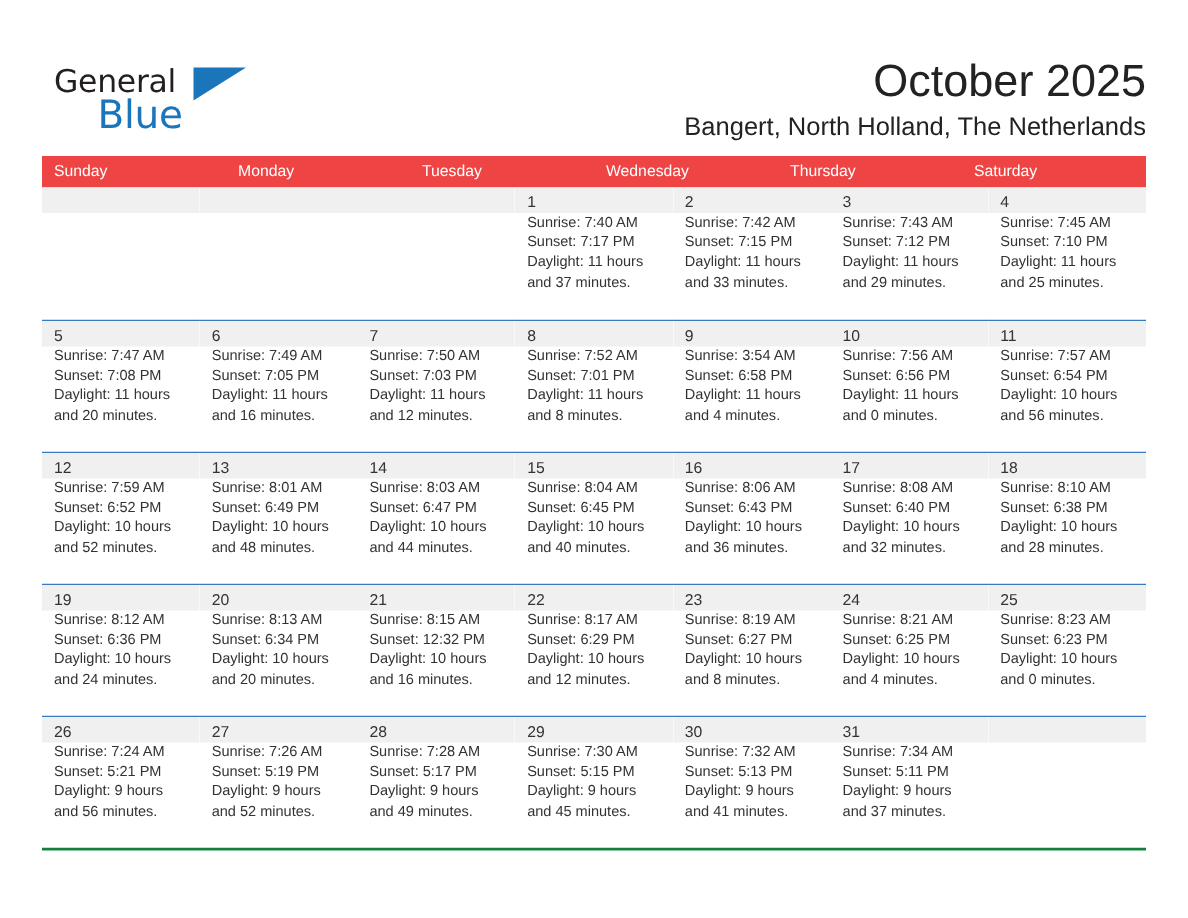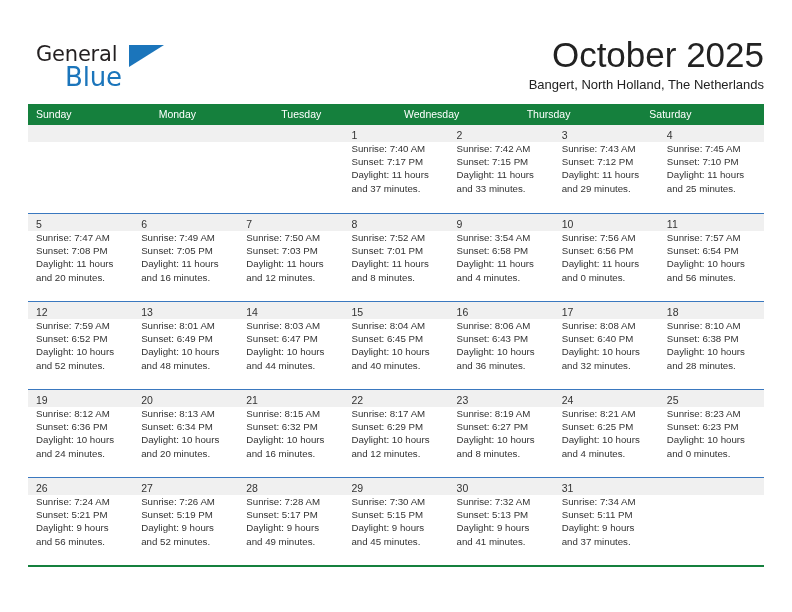--- a/index.html
+++ b/index.html
@@ -67,45 +67,45 @@
     border-bottom: 22px solid transparent;
   }
 
   .title-block {
     position: absolute;
     right: 0px;
     top: 0px;
     text-align: right;
   }
   .cal-title {
-    font-size: 35px;
+    font-size: 30px;
     color: #222222;
     font-weight: 400;
     line-height: 34px;
     white-space: nowrap;
   }
   .cal-subtitle {
-    font-size: 13px;
+    font-size: 17px;
     color: #222222;
     font-weight: 400;
     line-height: 22px;
     margin-top: 2px;
     white-space: nowrap;
   }
 
   
   .calendar {
     position: absolute;
     left: 28px;
     top: 104px;
     width: 736px;
   }
   .weekday-row {
     display: flex;
-    background: #15803d;
+    background: #ef4444;
     height: 21px;
   }
   .weekday {
     flex: 1 1 0;
     color: #ffffff;
     font-size: 10.5px;
     line-height: 21px;
     padding-left: 8px;
     white-space: nowrap;
     overflow: hidden;
@@ -373,21 +373,21 @@
               <div class="day-line">Sunrise: 8:13 AM</div>
               <div class="day-line">Sunset: 6:34 PM</div>
               <div class="day-line">Daylight: 10 hours</div>
               <div class="day-line">and 20 minutes.</div>
             </div>
           </div>
           <div class="day-cell">
             <div class="day-number-band"><span class="day-number">21</span></div>
             <div class="day-body">
               <div class="day-line">Sunrise: 8:15 AM</div>
-              <div class="day-line">Sunset: 6:32 PM</div>
+              <div class="day-line">Sunset: 12:32 PM</div>
               <div class="day-line">Daylight: 10 hours</div>
               <div class="day-line">and 16 minutes.</div>
             </div>
           </div>
           <div class="day-cell">
             <div class="day-number-band"><span class="day-number">22</span></div>
             <div class="day-body">
               <div class="day-line">Sunrise: 8:17 AM</div>
               <div class="day-line">Sunset: 6:29 PM</div>
               <div class="day-line">Daylight: 10 hours</div>

